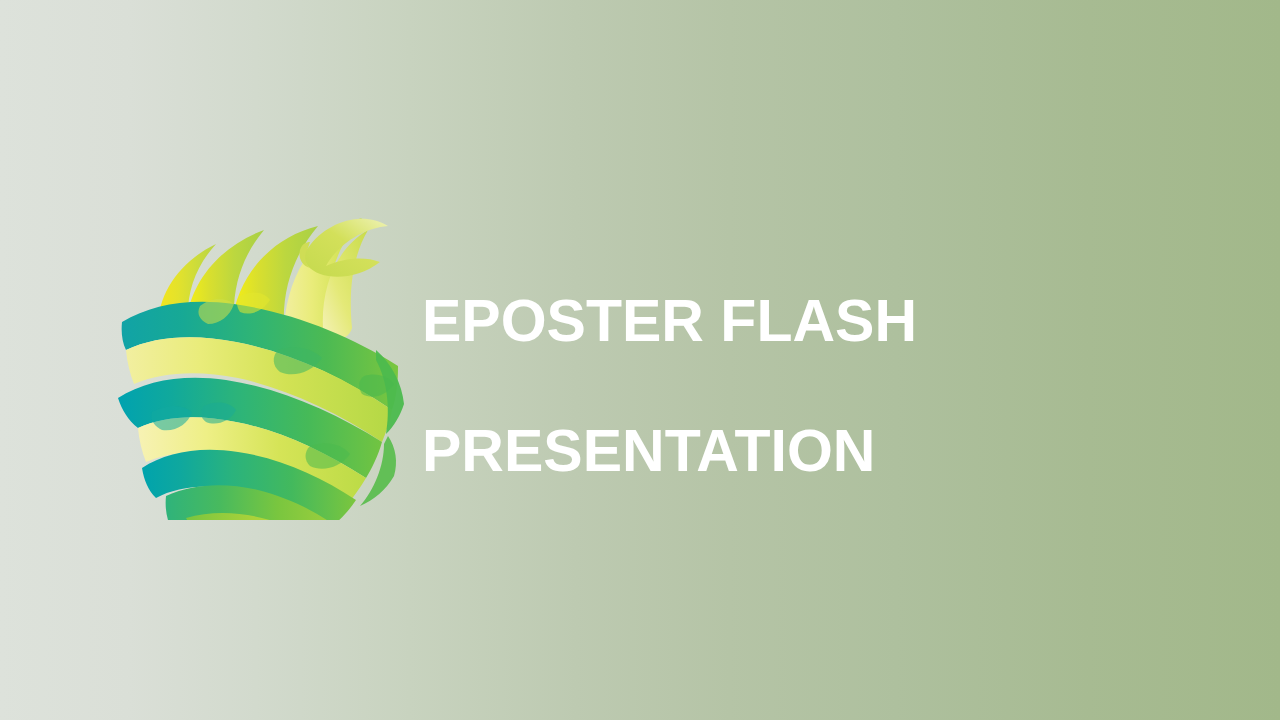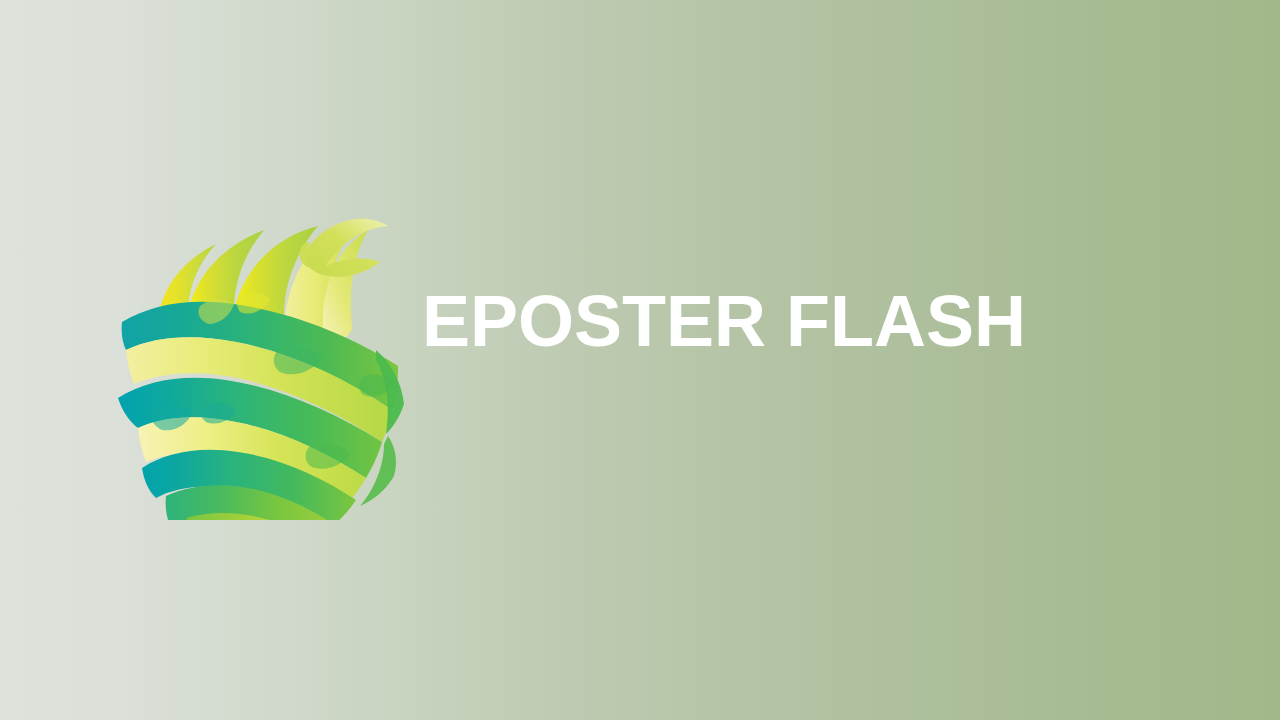--- a/index.html
+++ b/index.html
@@ -50,21 +50,21 @@
   #title-block {
     position: absolute;
     left: 422px;
     top: 256px;
     width: 800px;
   }
   .title-line {
     color: #ffffff;
     font-family: "Liberation Sans", sans-serif;
     font-weight: bold;
-    font-size: 72px;
+    font-size: 59px;
     line-height: 130px;
     letter-spacing: 0px;
     white-space: nowrap;
     margin: 0;
   }
 </style>
 </head>
 <body>
 
 <div id="slide">
@@ -206,15 +206,16 @@
           <path d="M198,246 C214,240 230,244 238,254 C228,268 210,272 198,266 C192,260 192,252 198,246 Z" fill="#4cba4f"></path>
           <path d="M236,300 C248,294 260,298 266,306 C258,318 244,322 234,316 C230,310 230,304 236,300 Z" fill="#5dc047"></path>
           <path d="M252,176 C264,172 276,176 282,184 C274,196 260,200 250,194 C246,188 246,180 252,176 Z" fill="#49b94f"></path>
         </g>
       </g>
     </svg>
   </div>
 
   <div id="title-block">
     <div class="title-line">EPOSTER FLASH</div>
+    <div class="title-line">PRESENTATION</div>
   </div>
 
 </div>
 
 </body></html>

